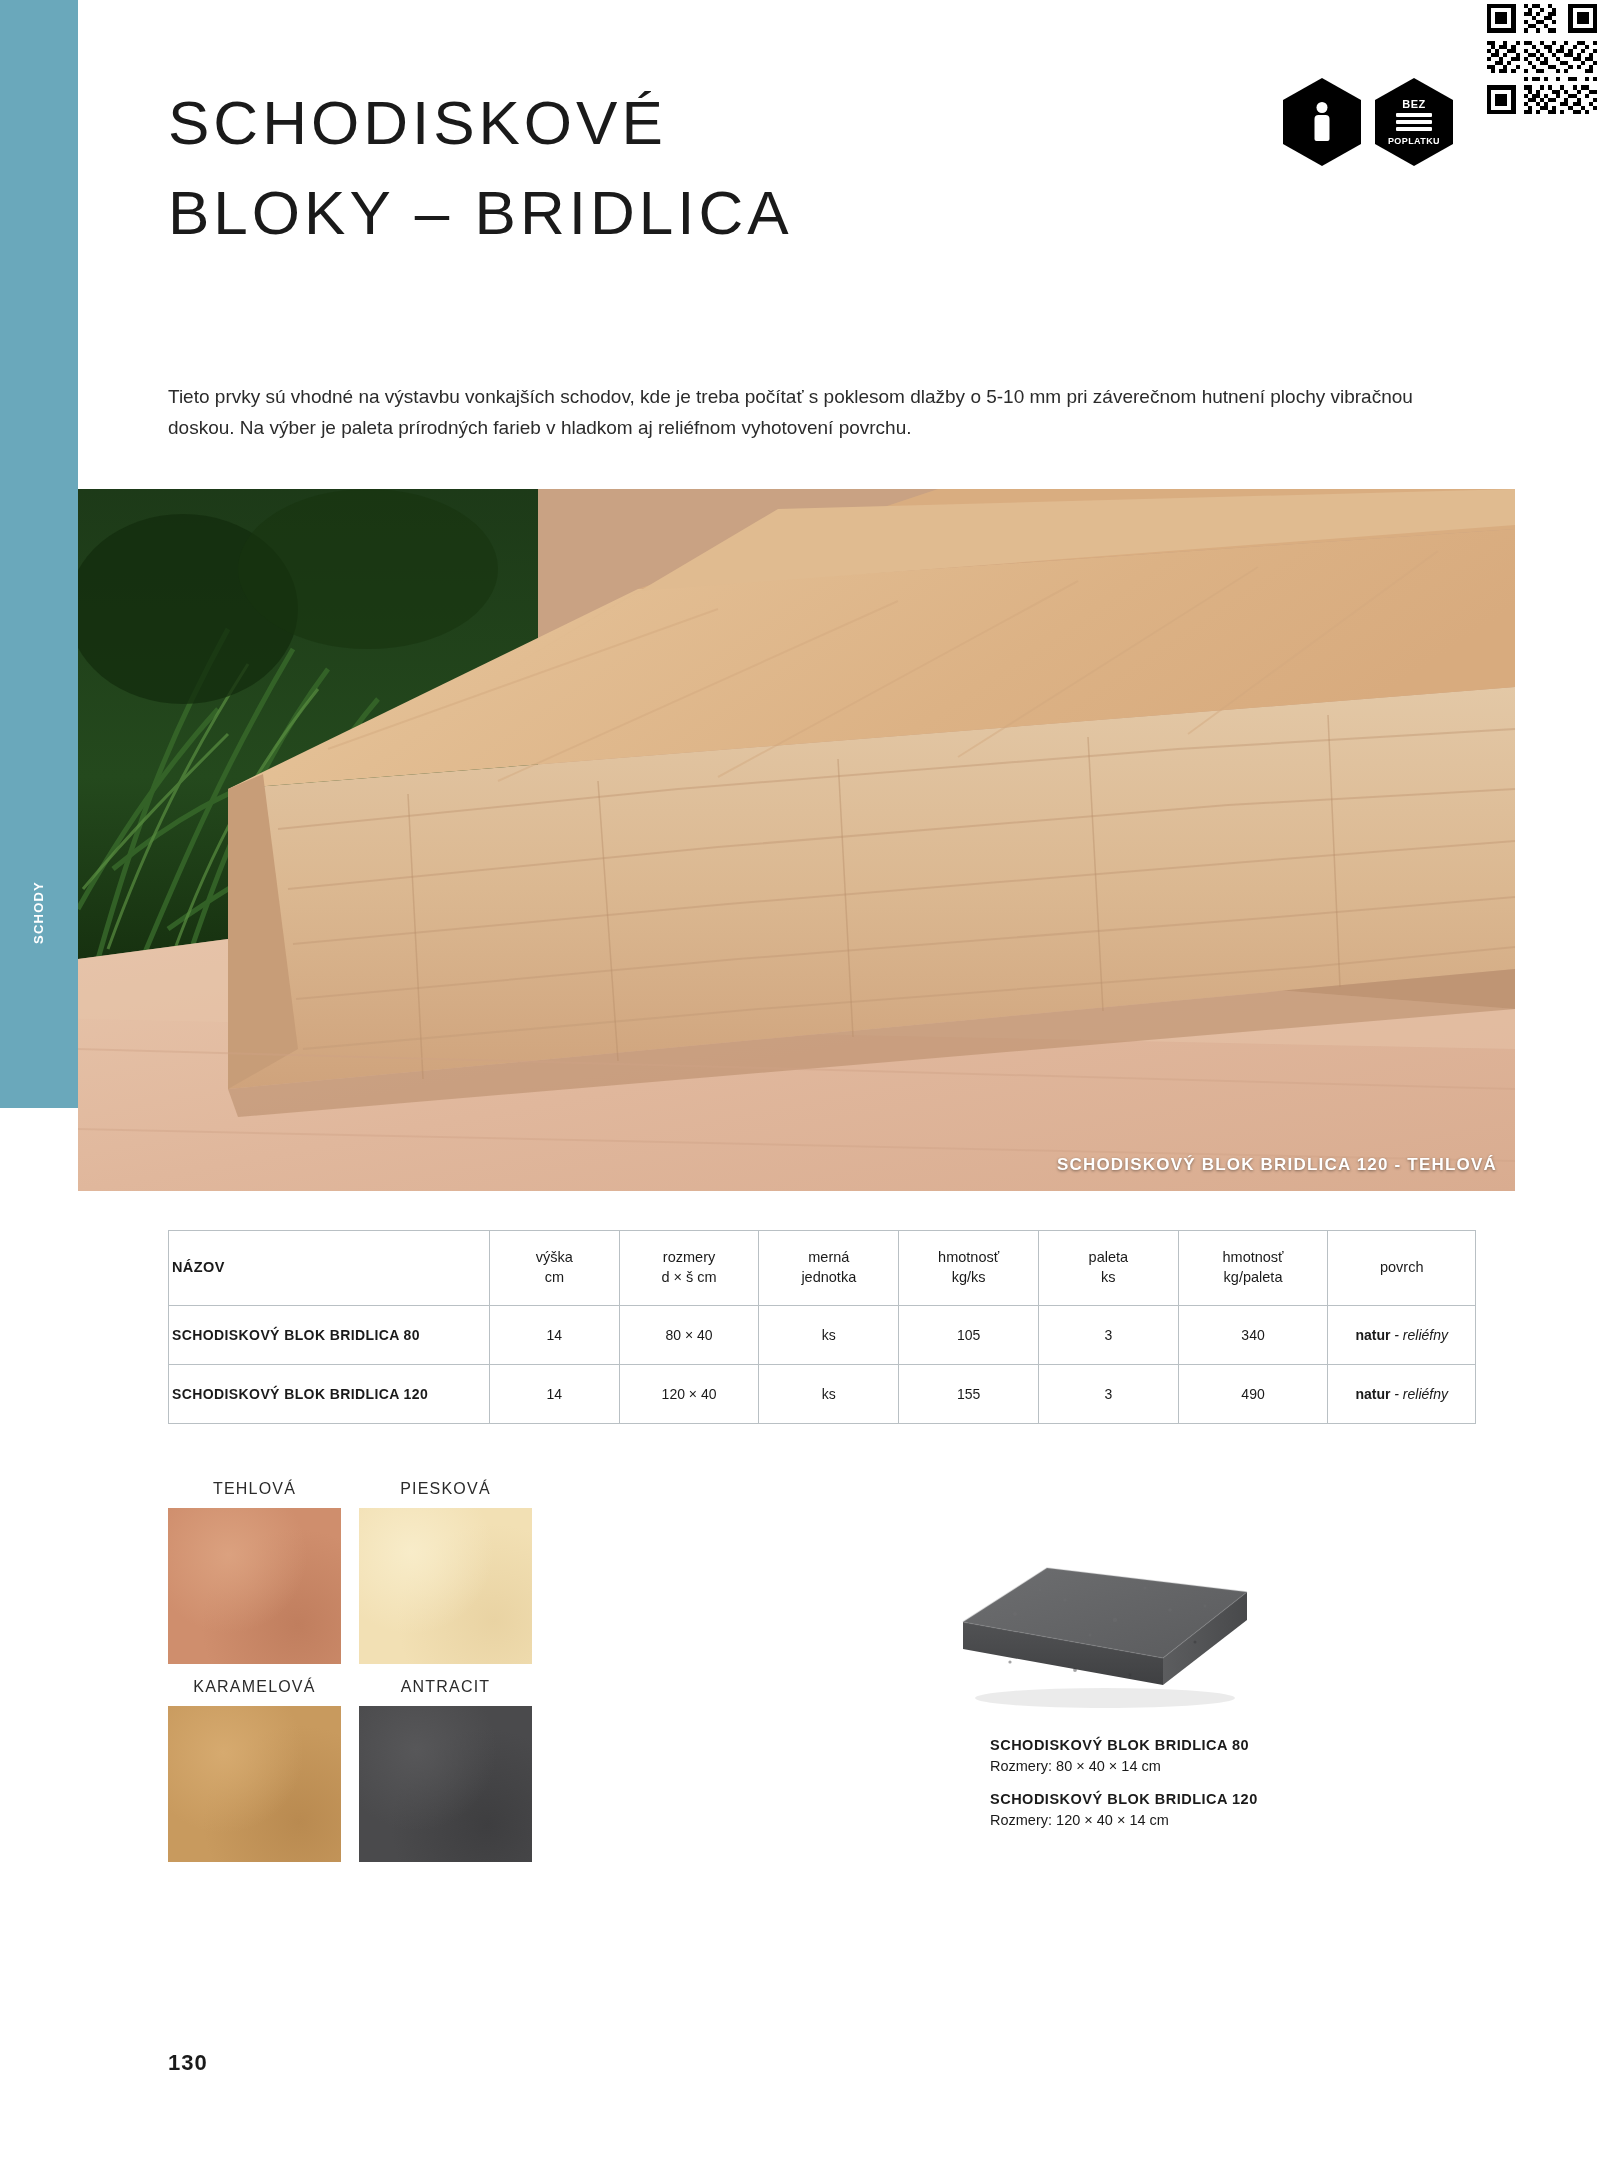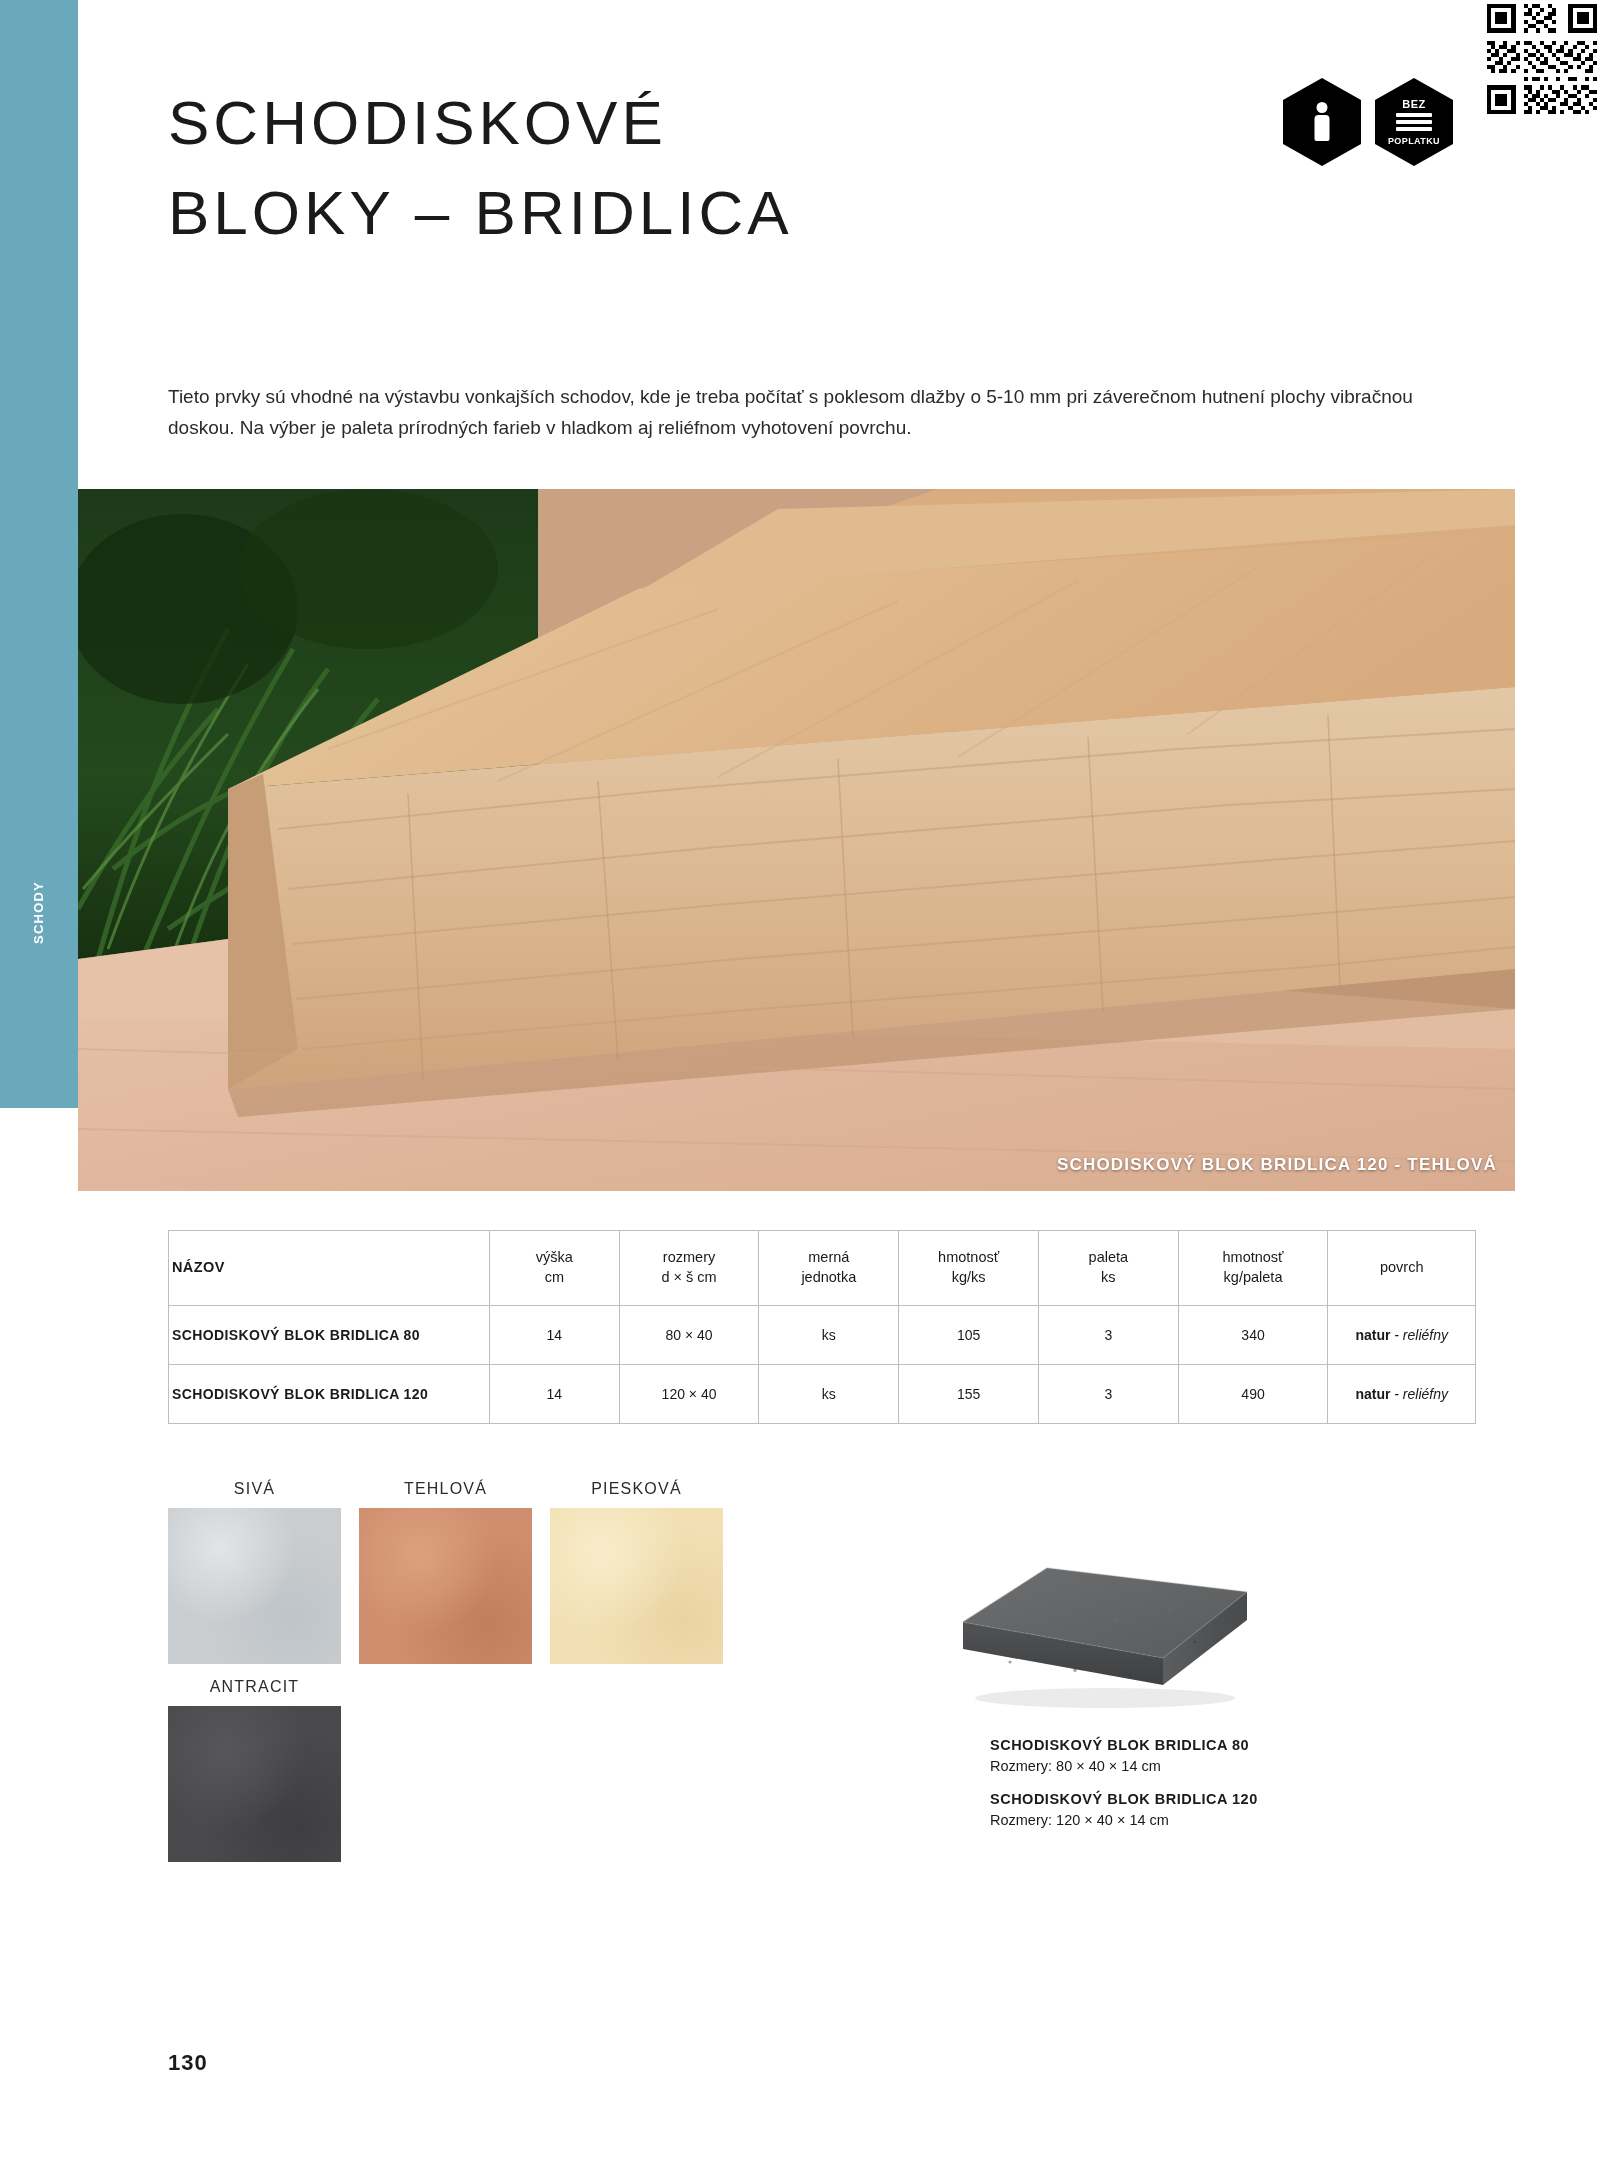--- a/index.html
+++ b/index.html
@@ -582,33 +582,33 @@
           <span class="relief">- reliéfny</span>
         </td>
       </tr>
     </tbody>
   </table>
 </div>
 
 <div class="swatches">
   <div class="swatch-row">
     <div class="swatch">
-      <div class="swatch-label">SIVÁ</div>
-      <div class="swatch-box" style="background:#c9cdd0;background-image:radial-gradient(circle at 30% 25%, #e2e5e7 0%, rgba(226,229,231,0) 45%),radial-gradient(circle at 72% 70%, #bfc4c8 0%, rgba(191,196,200,0) 50%);"></div>
-    </div>
-    <div class="swatch">
       <div class="swatch-label">TEHLOVÁ</div>
       <div class="swatch-box" style="background:#cf8e6d;background-image:radial-gradient(circle at 35% 30%, #dba17f 0%, rgba(219,161,127,0) 50%),radial-gradient(circle at 75% 75%, #c07e5e 0%, rgba(192,126,94,0) 55%);"></div>
     </div>
     <div class="swatch">
       <div class="swatch-label">PIESKOVÁ</div>
       <div class="swatch-box" style="background:#f2e0b4;background-image:radial-gradient(circle at 30% 28%, #f8ecc9 0%, rgba(248,236,201,0) 50%),radial-gradient(circle at 78% 72%, #e9d3a3 0%, rgba(233,211,163,0) 55%);"></div>
     </div>
   </div>
   <div class="swatch-row">
+    <div class="swatch">
+      <div class="swatch-label">KARAMELOVÁ</div>
+      <div class="swatch-box" style="background:#c89a5e;background-image:radial-gradient(circle at 32% 30%, #d6aa6f 0%, rgba(214,170,111,0) 50%),radial-gradient(circle at 76% 74%, #b98a50 0%, rgba(185,138,80,0) 55%);"></div>
+    </div>
     <div class="swatch">
       <div class="swatch-label">ANTRACIT</div>
       <div class="swatch-box" style="background:#4a4a4c;background-image:radial-gradient(circle at 33% 28%, #575759 0%, rgba(87,87,89,0) 50%),radial-gradient(circle at 74% 76%, #3e3e40 0%, rgba(62,62,64,0) 55%);"></div>
     </div>
   </div>
 </div>
 
 <div class="product">
   <div class="product-img">
     <svg width="300" height="165" viewBox="0 0 300 165">

